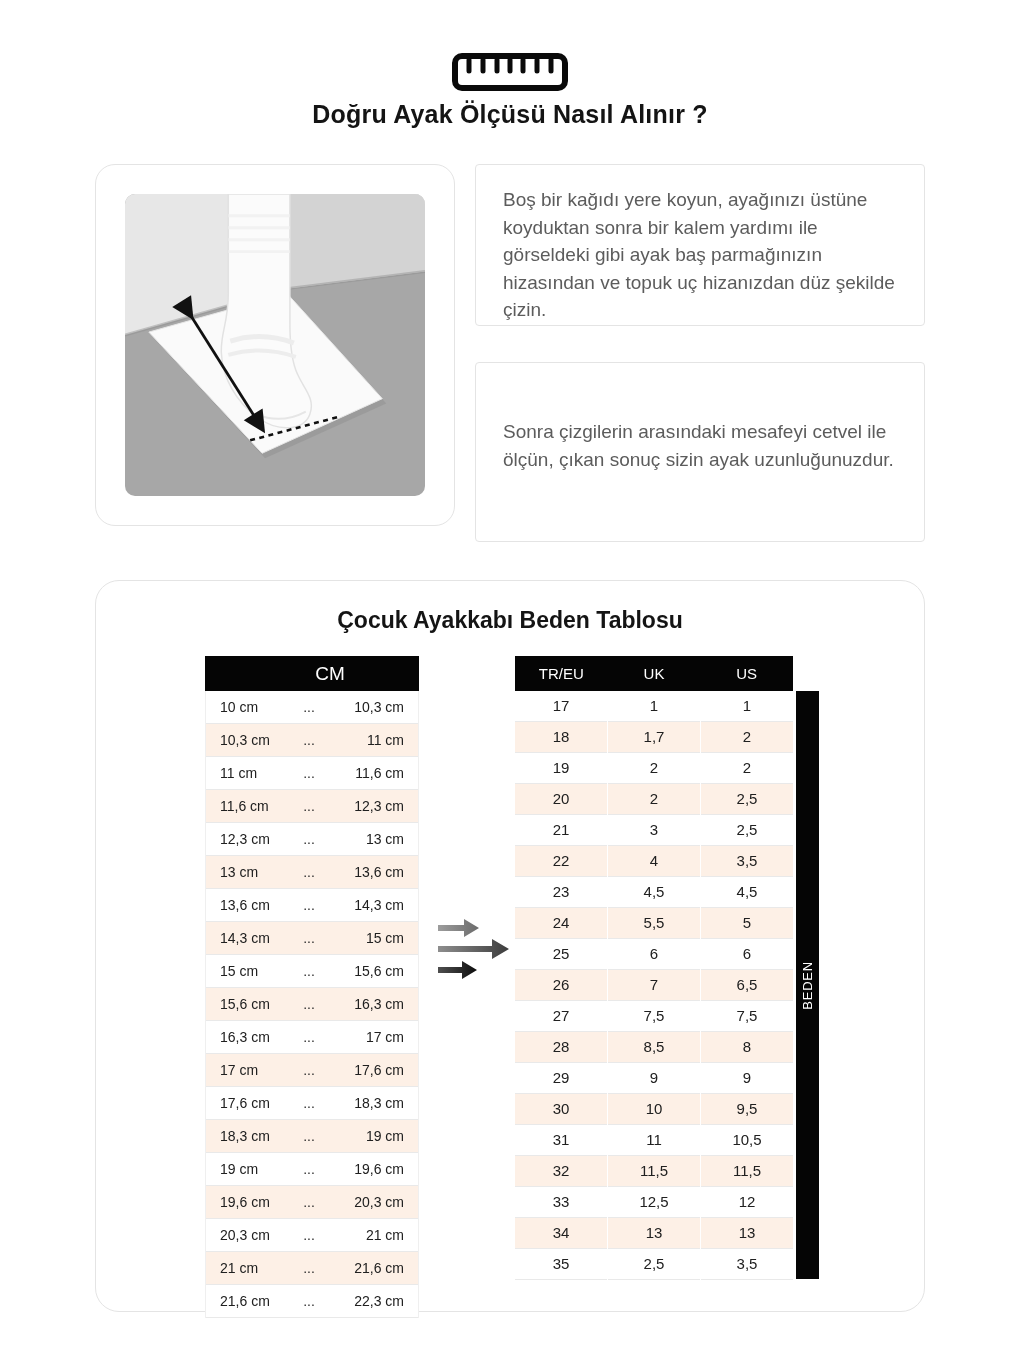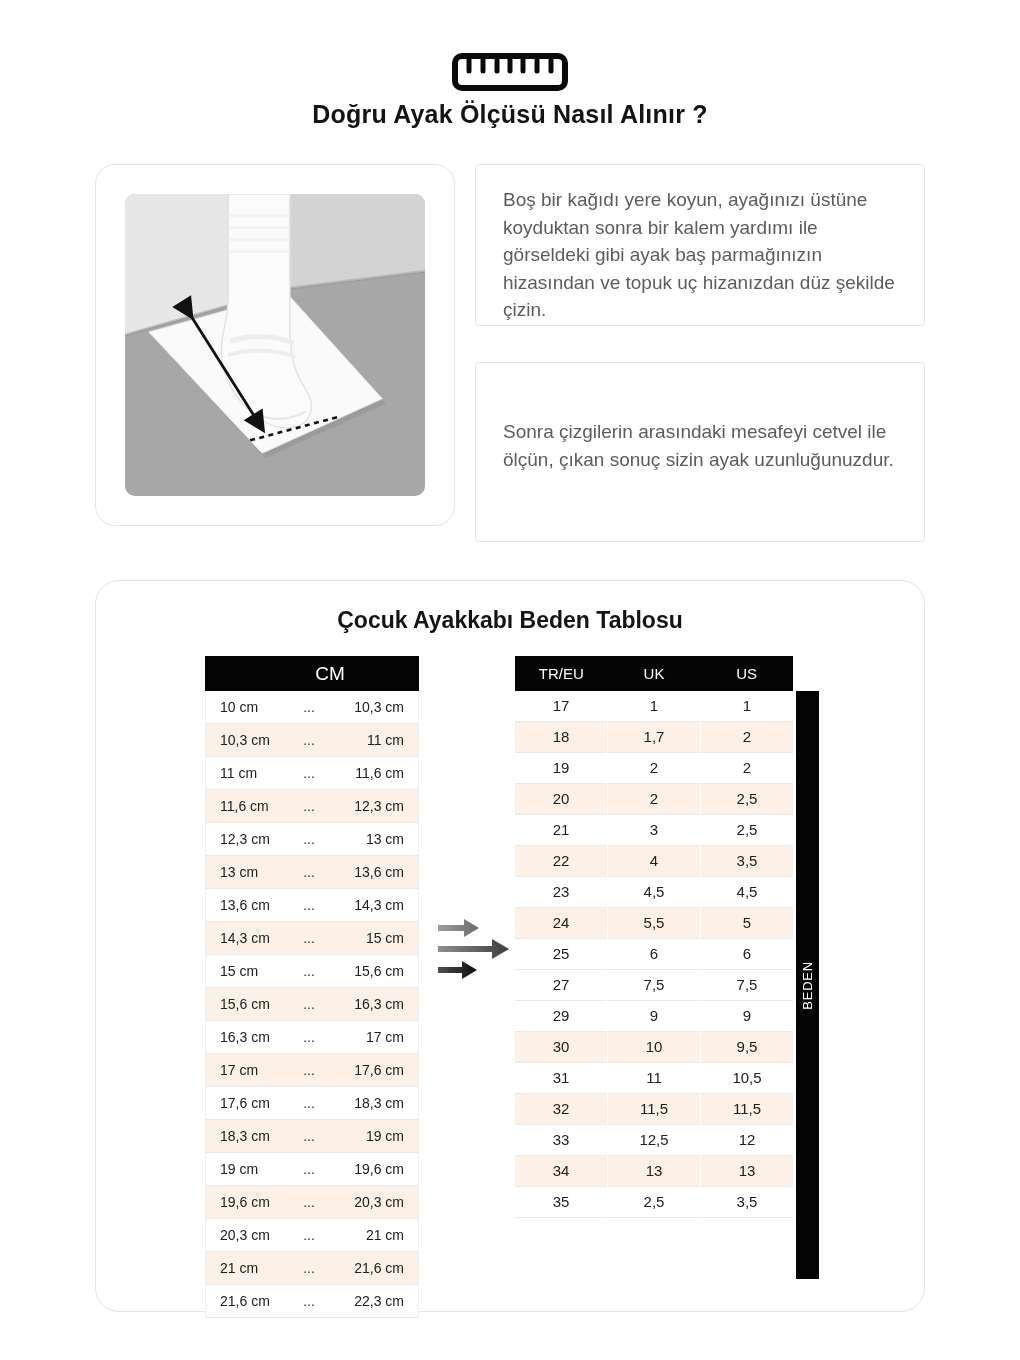--- a/index.html
+++ b/index.html
@@ -367,25 +367,35 @@
         <div class="sz-row alt">
           <span class="sz-cell">24</span>
           <span class="sz-cell">5,5</span>
           <span class="sz-cell">5</span>
         </div>
         <div class="sz-row">
           <span class="sz-cell">25</span>
           <span class="sz-cell">6</span>
           <span class="sz-cell">6</span>
         </div>
+        <div class="sz-row alt">
+          <span class="sz-cell">26</span>
+          <span class="sz-cell">7</span>
+          <span class="sz-cell">6,5</span>
+        </div>
         <div class="sz-row">
           <span class="sz-cell">27</span>
           <span class="sz-cell">7,5</span>
           <span class="sz-cell">7,5</span>
         </div>
+        <div class="sz-row alt">
+          <span class="sz-cell">28</span>
+          <span class="sz-cell">8,5</span>
+          <span class="sz-cell">8</span>
+        </div>
         <div class="sz-row">
           <span class="sz-cell">29</span>
           <span class="sz-cell">9</span>
           <span class="sz-cell">9</span>
         </div>
         <div class="sz-row alt">
           <span class="sz-cell">30</span>
           <span class="sz-cell">10</span>
           <span class="sz-cell">9,5</span>
         </div>

